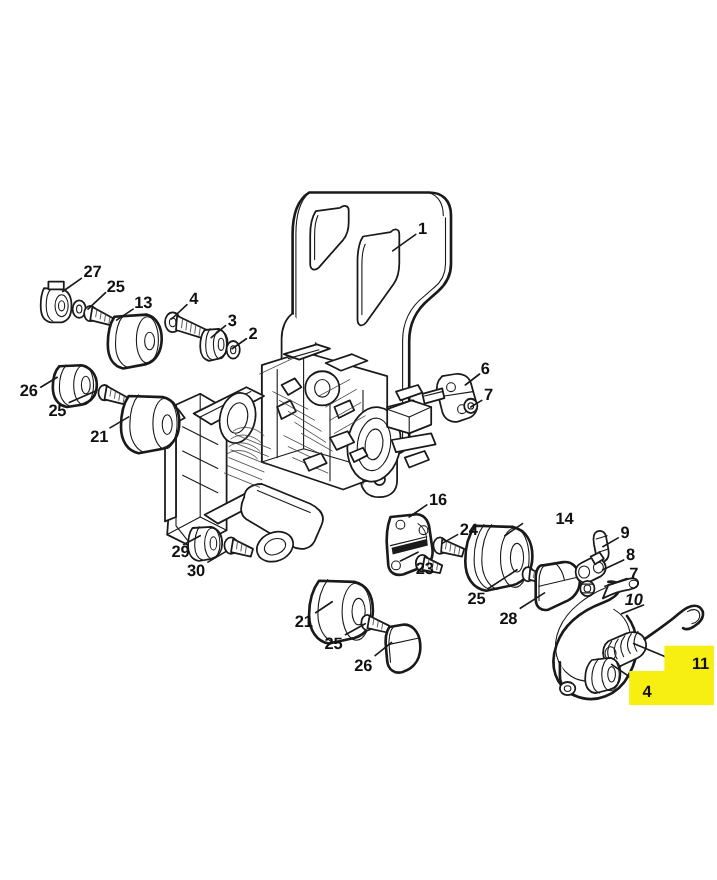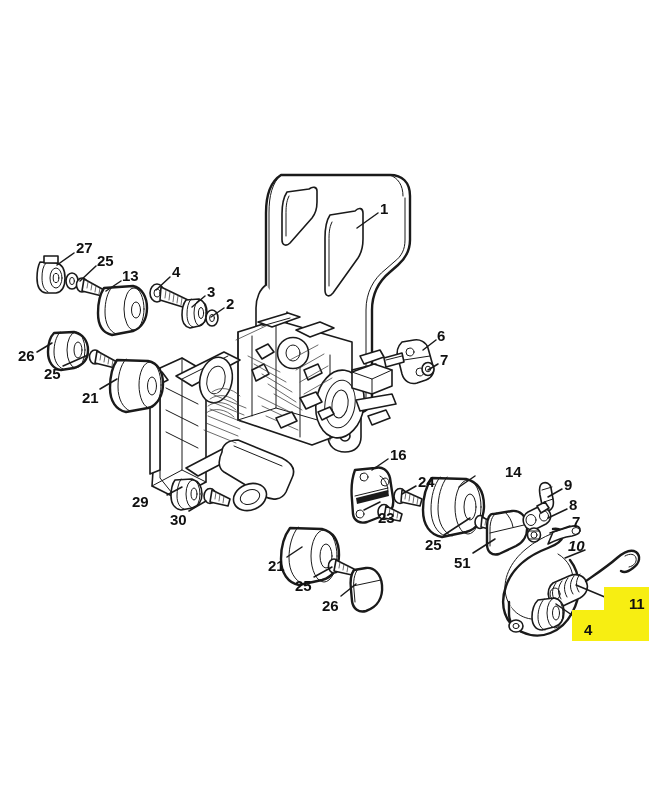--- a/index.html
+++ b/index.html
@@ -501,28 +501,28 @@
       <div class="callout" style="left: 97px; top: 253px;">25</div>
       <div class="callout" style="left: 122px; top: 268px; text-align: right;">13</div>
       <div class="callout" style="left: 172px; top: 264px;">4</div>
       <div class="callout" style="left: 207px; top: 284px;">3</div>
       <div class="callout" style="left: 226px; top: 296px;">2</div>
       <div class="callout" style="left: 18px; top: 348px;">26</div>
       <div class="callout" style="left: 44px; top: 366px;">25</div>
       <div class="callout" style="left: 82px; top: 390px;">21</div>
       <div class="callout" style="left: 437px; top: 328px;">6</div>
       <div class="callout" style="left: 440px; top: 352px;">7</div>
-      <div class="callout" style="left: 132px; top: 494px;">29</div>
+      <div class="callout" style="left: 156px; top: 494px;">29</div>
       <div class="callout" style="left: 170px; top: 512px; text-align: center;">30</div>
       <div class="callout" style="left: 390px; top: 447px;">16</div>
       <div class="callout" style="left: 418px; top: 474px;">24</div>
       <div class="callout" style="left: 345px; top: 510px; margin-left: 33px;">23</div>
       <div class="callout" style="left: 477px; top: 464px; margin-left: 28px;">14</div>
       <div class="callout" style="left: 425px; top: 537px;">25</div>
-      <div class="callout" style="left: 454px; top: 555px;">51</div>
+      <div class="callout" style="left: 454px; top: 555px;">28</div>
       <div class="callout" style="left: 564px; top: 477px;">9</div>
       <div class="callout" style="left: 569px; top: 497px;">8</div>
       <div class="callout" style="left: 572px; top: 514px;">7</div>
       <div class="callout" style="left: 568px; top: 538px; font-style: italic;">10</div>
       <div class="callout" style="left: 268px; top: 558px;">21</div>
       <div class="callout" style="left: 295px; top: 578px;">25</div>
       <div class="callout" style="left: 322px; top: 598px;">26</div>
       <div class="callout" style="left: 614px; top: 596px; margin-left: 15px;">11</div>
       <div class="callout" style="left: 584px; top: 622px;">4</div>
     </div>

